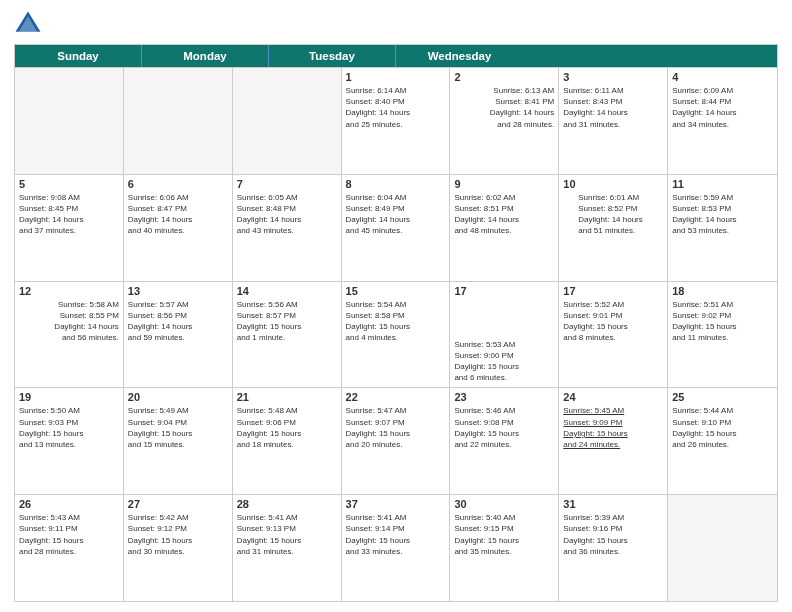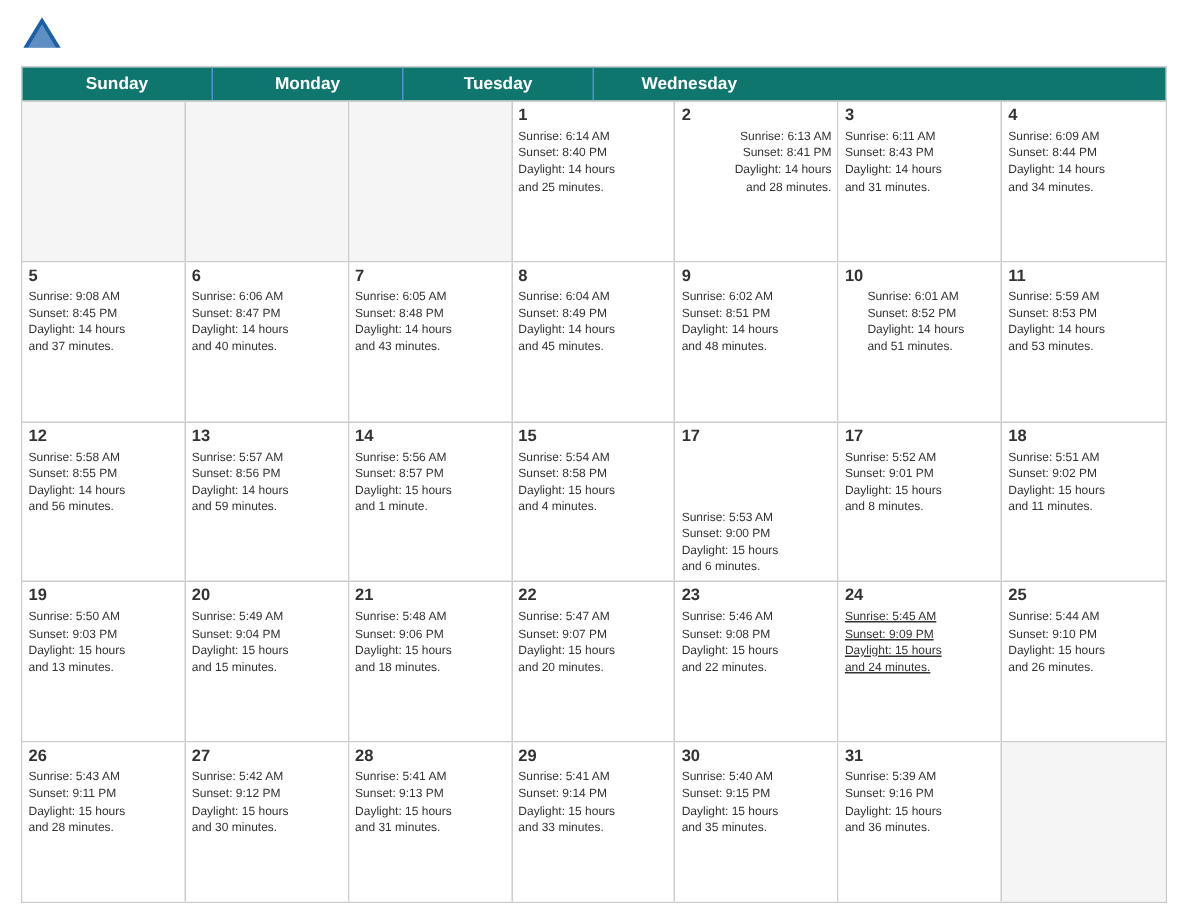--- a/index.html
+++ b/index.html
@@ -228,21 +228,21 @@
             <div class="day-num">11</div>
             <div class="day-info" style="white-space: pre-line;">Sunrise: 5:59 AM
 Sunset: 8:53 PM
 Daylight: 14 hours
 and 53 minutes.</div>
           </div>
         </div>
         <div class="cal-row">
           <div class="cal-cell">
             <div class="day-num">12</div>
-            <div class="day-info" style="white-space: pre-line;">Sunrise: 5:58 AM
+            <div class="day-info" style="white-space: pre-line; text-align: right;">Sunrise: 5:58 AM
 Sunset: 8:55 PM
 Daylight: 14 hours
 and 56 minutes.</div>
           </div>
           <div class="cal-cell">
             <div class="day-num">13</div>
             <div class="day-info" style="white-space: pre-line;">Sunrise: 5:57 AM
 Sunset: 8:56 PM
 Daylight: 14 hours
 and 59 minutes.</div>
@@ -350,21 +350,21 @@
 and 30 minutes.</div>
           </div>
           <div class="cal-cell">
             <div class="day-num">28</div>
             <div class="day-info" style="white-space: pre-line;">Sunrise: 5:41 AM
 Sunset: 9:13 PM
 Daylight: 15 hours
 and 31 minutes.</div>
           </div>
           <div class="cal-cell">
-            <div class="day-num">29</div>
+            <div class="day-num">37</div>
             <div class="day-info" style="white-space: pre-line;">Sunrise: 5:41 AM
 Sunset: 9:14 PM
 Daylight: 15 hours
 and 33 minutes.</div>
           </div>
           <div class="cal-cell">
             <div class="day-num">30</div>
             <div class="day-info" style="white-space: pre-line;">Sunrise: 5:40 AM
 Sunset: 9:15 PM
 Daylight: 15 hours

